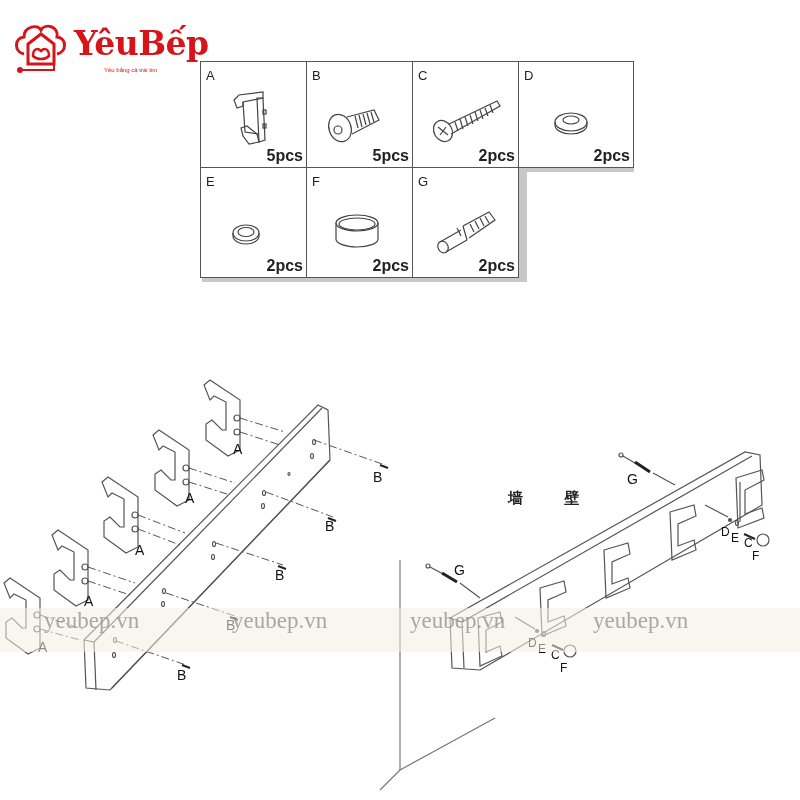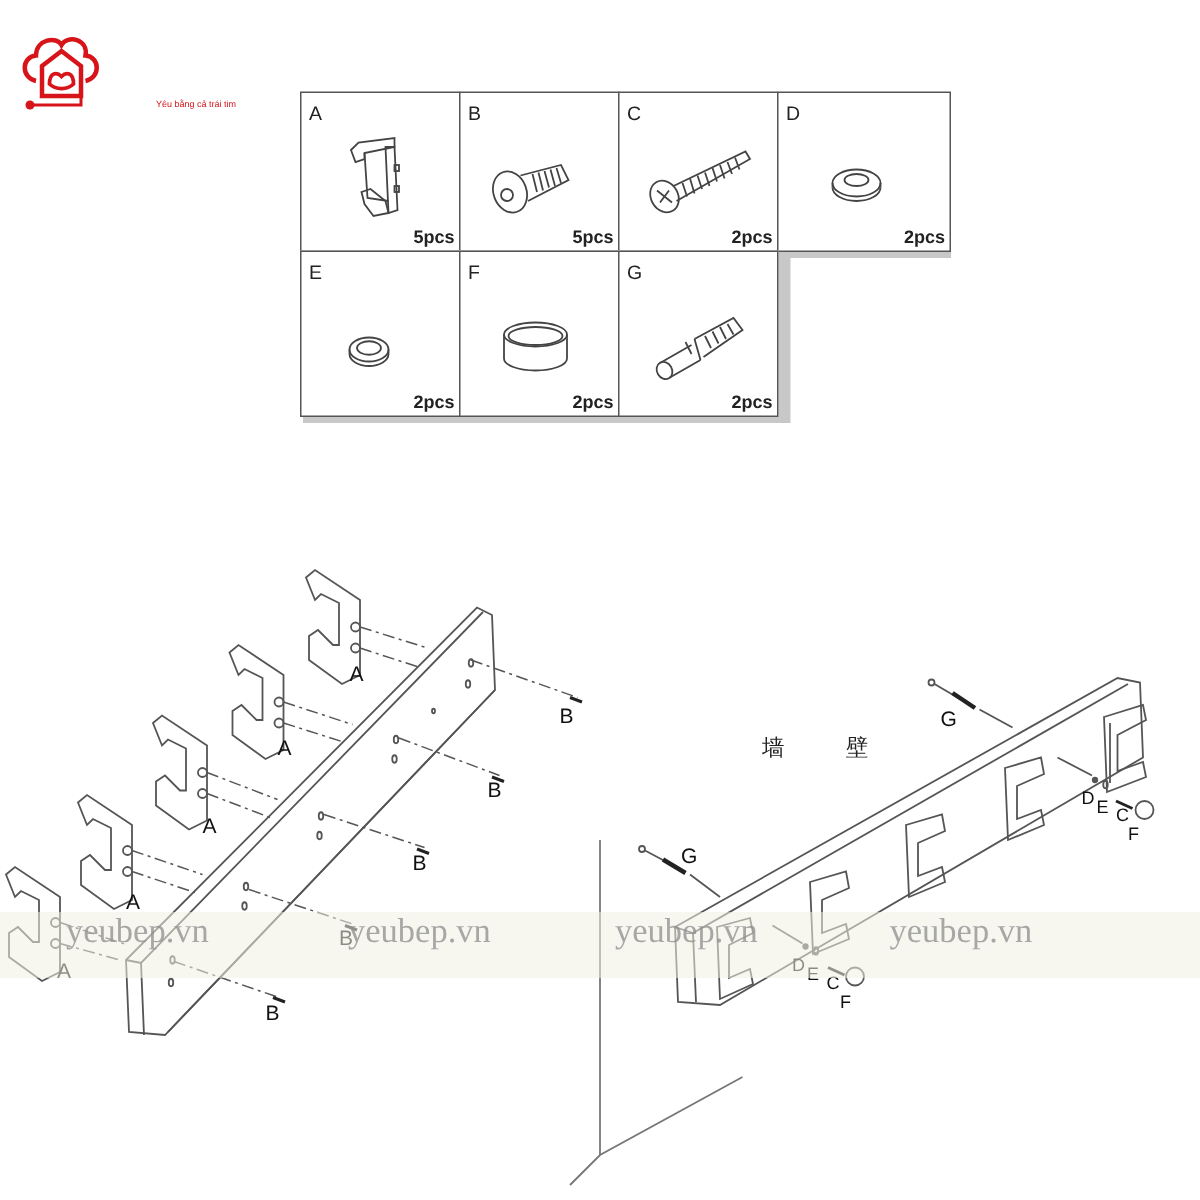--- a/index.html
+++ b/index.html
@@ -3,40 +3,41 @@
 <meta charset="utf-8">
 <style>
   html, body { margin:0; padding:0; background:#ffffff; }
   body { width:800px; height:800px; position:relative; overflow:hidden; font-family:"Liberation Sans", sans-serif; }
   .logo { position:absolute; left:12px; top:18px; width:200px; height:60px; }
   .logo-text { position:absolute; left:62px; top:6px; font-family:"DejaVu Serif", serif; font-weight:bold; font-size:33px; color:#d7141a; letter-spacing:-0.5px; }
   .logo-tag { position:absolute; left:92px; top:49px; font-size:6px; color:#d7141a; }
   .parts { position:absolute; left:200px; top:61px; }
   .cell { position:absolute; width:107px; height:107px; border:1px solid #555; box-sizing:border-box; background:#fff; }
   .cell .letter { position:absolute; left:5px; top:6px; font-size:13px; color:#222; }
-  .cell .qty { position:absolute; right:3px; bottom:2px; font-size:12px; font-weight:bold; color:#222; }
+  .cell .qty { position:absolute; right:3px; bottom:2px; font-size:16px; font-weight:bold; color:#222; }
   .cell svg { position:absolute; left:0; top:0; }
   .frame-shadow { position:absolute; background:#c8c8c8; }
   .diagram { position:absolute; left:0; top:0; }
   .label { font-family:"Liberation Sans", sans-serif; font-size:14px; fill:#111; }
   .watermark { position:absolute; top:608px; left:0; width:800px; height:44px; background:rgba(240,240,228,0.55); }
   .wm { position:absolute; top:608px; font-family:"Liberation Serif", serif; font-size:23px; color:rgba(140,140,140,0.75); }
-  .wall-text { position:absolute; left:508px; top:489px; font-family:"DejaVu Serif", serif; font-size:15px; font-weight:normal; color:#222; letter-spacing:18px; }
+  .wall-text { position:absolute; left:508px; top:489px; font-family:"DejaVu Serif", serif; font-size:15px; font-weight:bold; color:#222; letter-spacing:18px; }
 </style>
 </head>
 <body>
 
 <div class="logo">
   <svg width="58" height="60" viewBox="0 0 58 60">
     <path d="M12 36 C2 34 2 20 12 19 C12 8 26 6 29 12 C33 5 47 8 45 19 C55 20 55 34 45 36" fill="none" stroke="#d7141a" stroke-width="3"></path>
     <path d="M16 26 L29 16 L42 26 L42 46 L16 46 Z" fill="none" stroke="#d7141a" stroke-width="3"></path>
     <path d="M21 38 C21 30 26 30 29 33 C32 30 37 30 37 38 C33 42 25 42 21 38 Z" fill="none" stroke="#d7141a" stroke-width="2.5"></path>
     <path d="M42 46 L42 52 L8 52" fill="none" stroke="#d7141a" stroke-width="2"></path>
     <circle cx="8" cy="52" r="3" fill="#d7141a"></circle>
   </svg>
+  <div class="logo-text">YêuBếp</div>
   <div class="logo-tag">Yêu bằng cả trái tim</div>
 </div>
 
 <div class="frame-shadow" style="left:202px;top:63px;width:432px;height:109px;"></div>
 <div class="frame-shadow" style="left:202px;top:168px;width:325px;height:114px;"></div>
 <div class="parts">
 
   <div class="cell" style="left:0;top:0;">
     <svg width="107" height="107">
       <g fill="none" stroke="#444" stroke-width="1.2">

